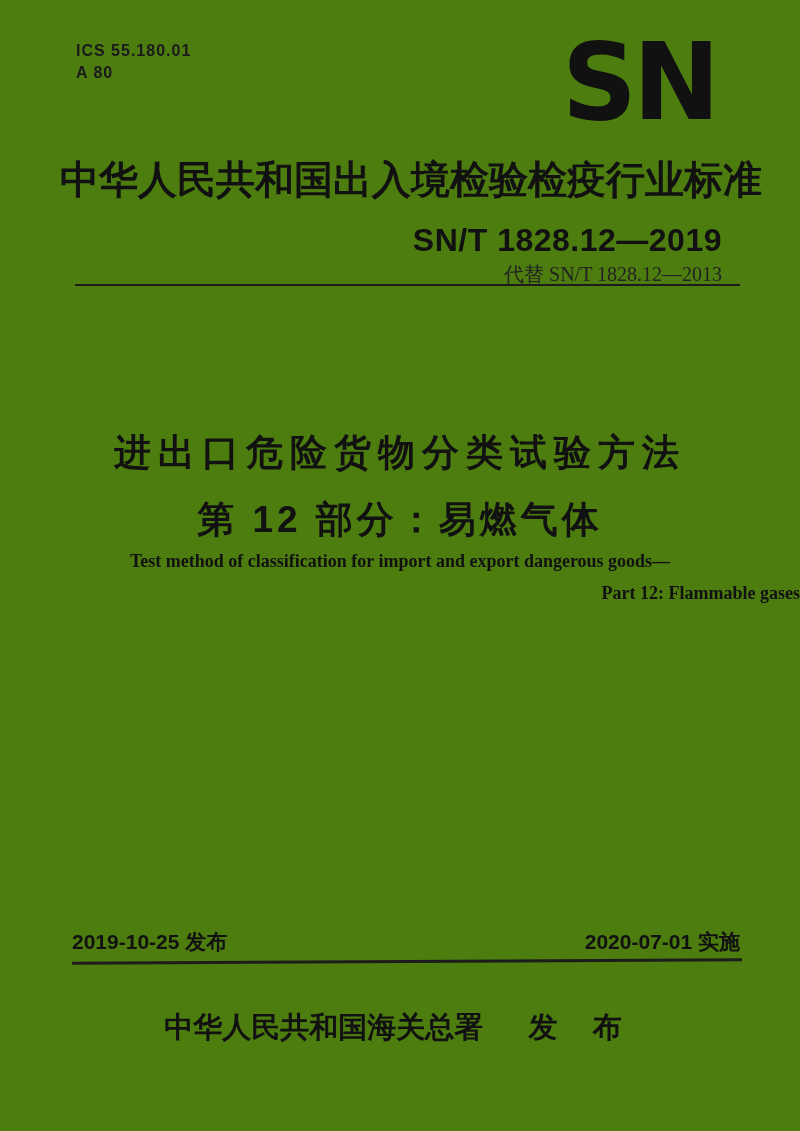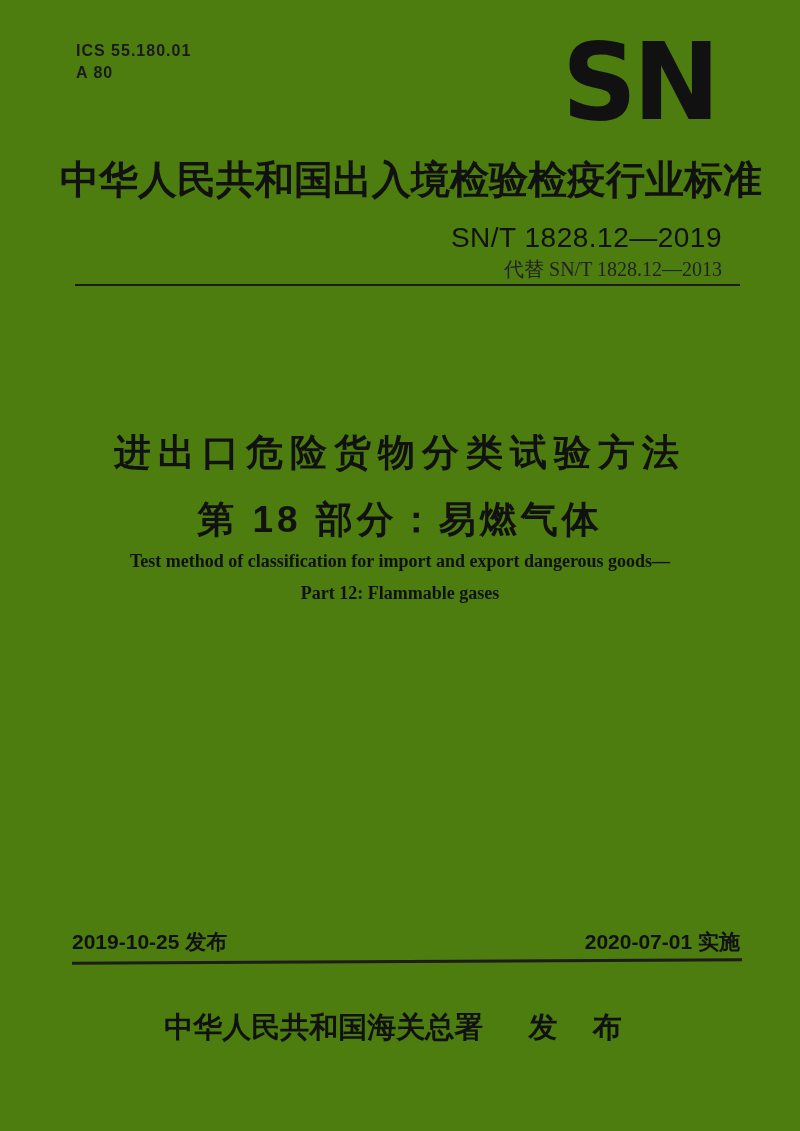--- a/index.html
+++ b/index.html
@@ -54,22 +54,22 @@
     color: #111;
   }
   
   .std-block {
     position: absolute;
     top: 222px;
     right: 78px;
     text-align: right;
   }
   .std-number {
-    font-size: 28px;
-    font-weight: normal;
+    font-size: 32px;
+    font-weight: bold;
     letter-spacing: 0.5px;
     color: #111;
   }
   .std-replaces {
     font-size: 20px;
     font-weight: normal;
     margin-top: 2px;
     color: #222;
     font-family: "Liberation Serif", "DejaVu Serif", serif;
   }
@@ -107,20 +107,21 @@
     left: 0;
     right: 0;
     text-align: center;
     font-family: "Liberation Serif", "DejaVu Serif", serif;
     font-weight: bold;
     font-size: 18px;
     color: #111;
   }
   .en-title .line2 {
     margin-top: 11px;
+    text-align: right;
   }
   
   .dates-row {
     position: absolute;
     top: 928px;
     left: 72px;
     right: 60px;
     display: flex;
     justify-content: space-between;
     align-items: flex-start;
@@ -171,21 +172,21 @@
 
   <div class="std-block">
     <div class="std-number">SN/T 1828.12—2019</div>
     <div class="std-replaces">代替 SN/T 1828.12—2013</div>
   </div>
 
   <div class="rule-top"></div>
 
   <div class="doc-title">
     <div class="line1">进出口危险货物分类试验方法</div>
-    <div class="line2">第 18 部分：易燃气体</div>
+    <div class="line2">第 12 部分：易燃气体</div>
   </div>
 
   <div class="en-title">
     <div class="line1">Test method of classification for import and export dangerous goods—</div>
     <div class="line2">Part 12: Flammable gases</div>
   </div>
 
   <div class="dates-row">
     <span>2019-10-25 发布</span>
     <span>2020-07-01 实施</span>

